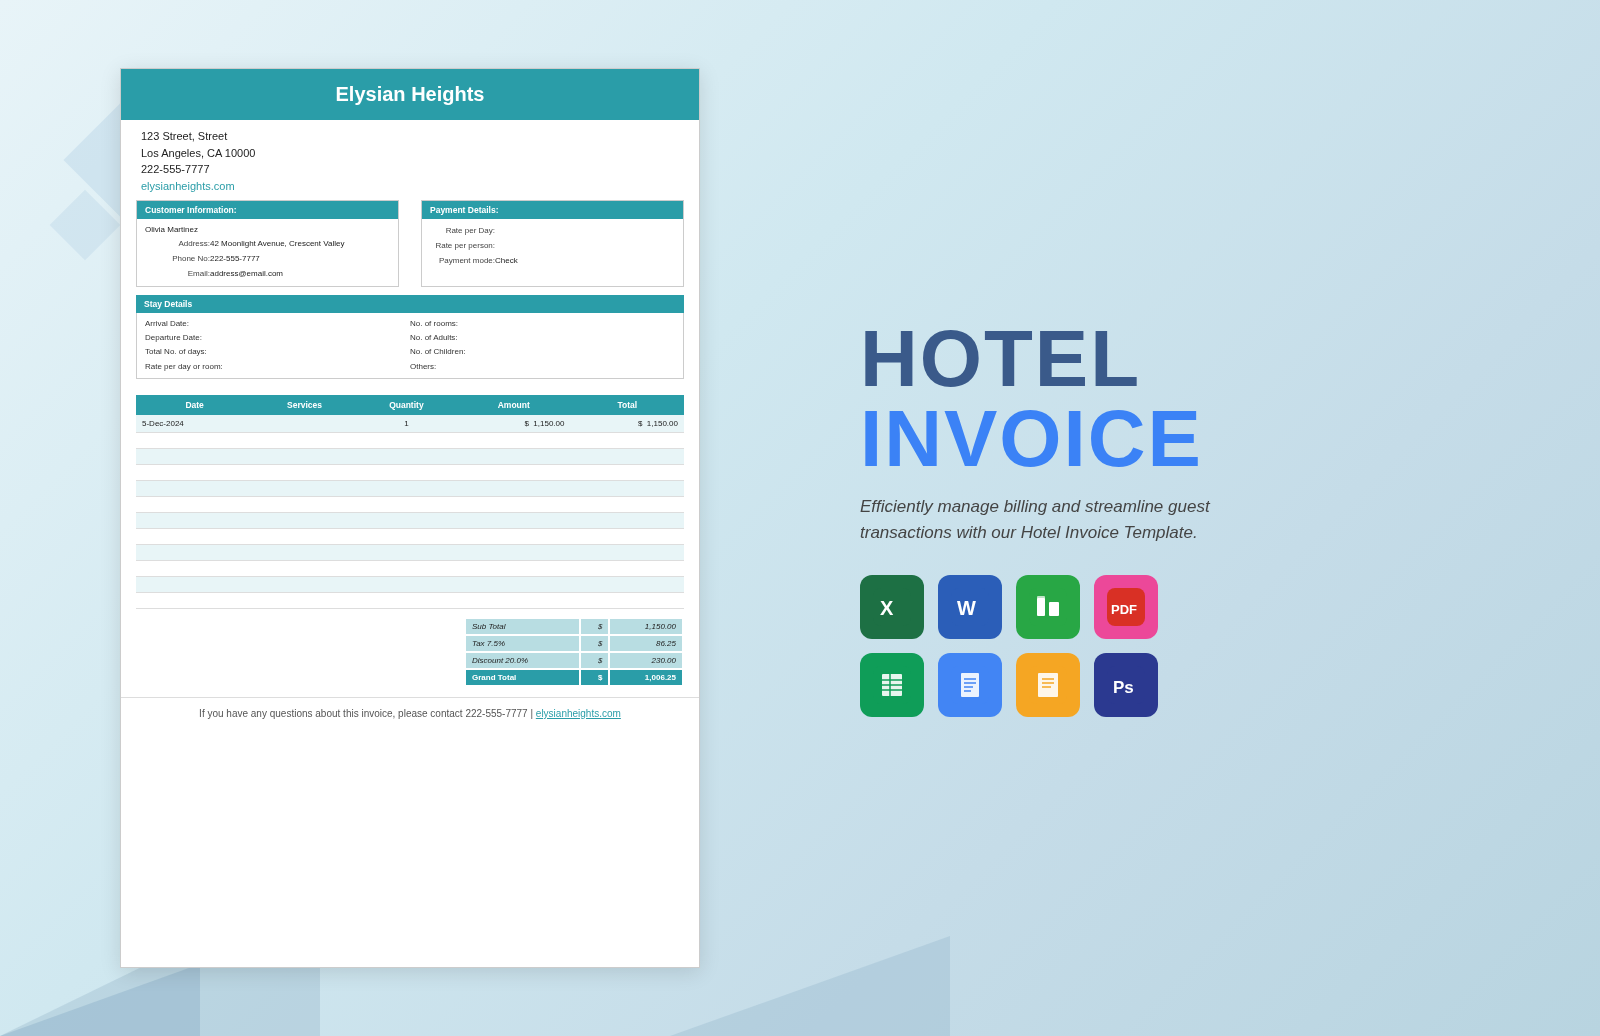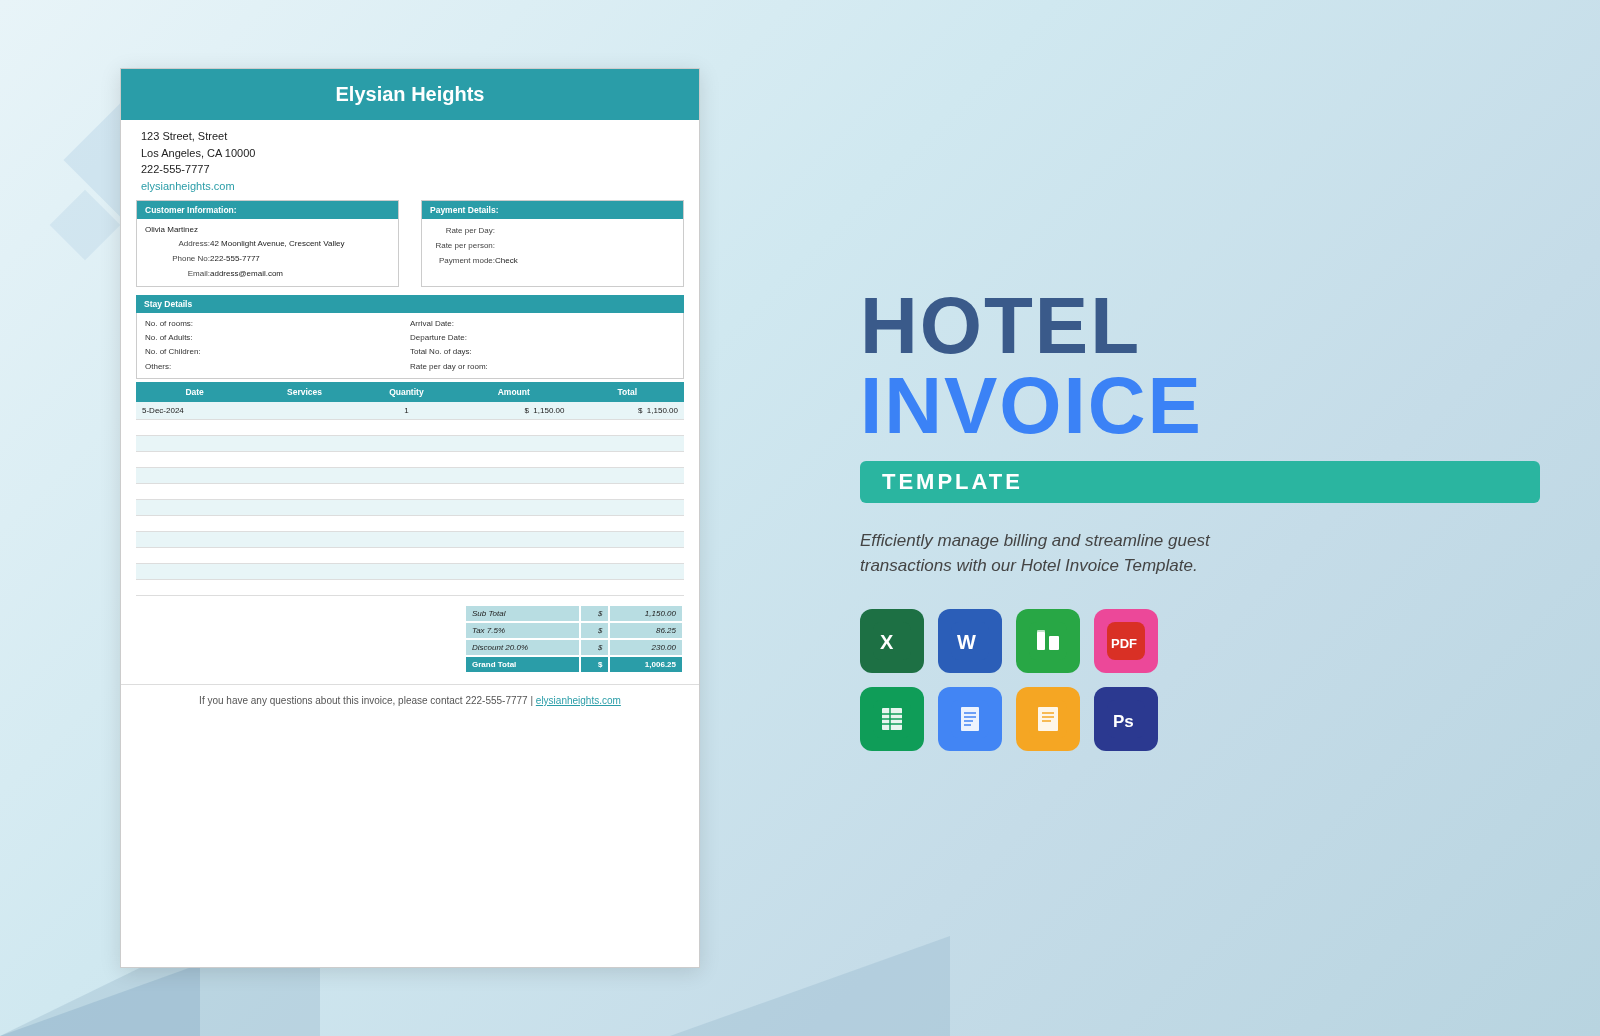--- a/index.html
+++ b/index.html
@@ -143,21 +143,21 @@
     .info-line .value {
       color: #222;
     }
     .info-name {
       padding: 2px 8px;
       font-size: 8px;
     }
 
     
     .stay-section {
-      padding: 0 15px 3px;
+      padding: 0 15px 16px;
     }
     .stay-header {
       background: #2a9da8;
       color: #fff;
       padding: 4px 8px;
       font-weight: bold;
       font-size: 8.5px;
     }
 
     
@@ -386,30 +386,30 @@
           </div>
         </div>
       </div>
     </div>
 
     <div class="stay-section">
       <div class="stay-header">Stay Details</div>
       <div class="stay-body-wrapper">
         <div class="stay-grid">
           <div>
+            <div class="stay-item"><span>Arrival Date:</span> <span></span></div>
+            <div class="stay-item"><span>Departure Date:</span> <span></span></div>
+            <div class="stay-item"><span>Total No. of days:</span> <span></span></div>
+            <div class="stay-item"><span>Rate per day or room:</span> <span></span></div>
+          </div>
+          <div>
             <div class="stay-item"><span>No. of rooms:</span> <span></span></div>
             <div class="stay-item"><span>No. of Adults:</span> <span></span></div>
             <div class="stay-item"><span>No. of Children:</span> <span></span></div>
             <div class="stay-item"><span>Others:</span> <span></span></div>
-          </div>
-          <div>
-            <div class="stay-item"><span>Arrival Date:</span> <span></span></div>
-            <div class="stay-item"><span>Departure Date:</span> <span></span></div>
-            <div class="stay-item"><span>Total No. of days:</span> <span></span></div>
-            <div class="stay-item"><span>Rate per day or room:</span> <span></span></div>
           </div>
         </div>
       </div>
     </div>
 
     <div class="table-section">
       <table class="invoice-table">
         <thead>
           <tr>
             <th>Date</th>
@@ -539,21 +539,20 @@
     <div class="invoice-footer">
       <span>If you have any questions about this invoice, please contact 222-555-7777 | </span><a href="#">elysianheights.com</a>
     </div>
 
   </div>
 </div>
 
 <div class="right-panel">
   <div class="hotel-title">HOTEL</div>
   <div class="invoice-title">INVOICE</div>
-  <div class="template-badge">TEMPLATE</div>
   <p class="description">Efficiently manage billing and streamline guest transactions with our Hotel Invoice Template.</p>
 
   <div class="app-icons-grid">
 
     <div class="app-icon icon-excel">
       <svg width="38" height="38" viewBox="0 0 38 38" fill="none" xmlns="http://www.w3.org/2000/svg">
         <rect width="38" height="38" rx="8" fill="#1d7044"></rect>
         <text x="7" y="27" font-size="20" font-weight="bold" fill="white" font-family="Arial">X</text>
       </svg>
     </div>

